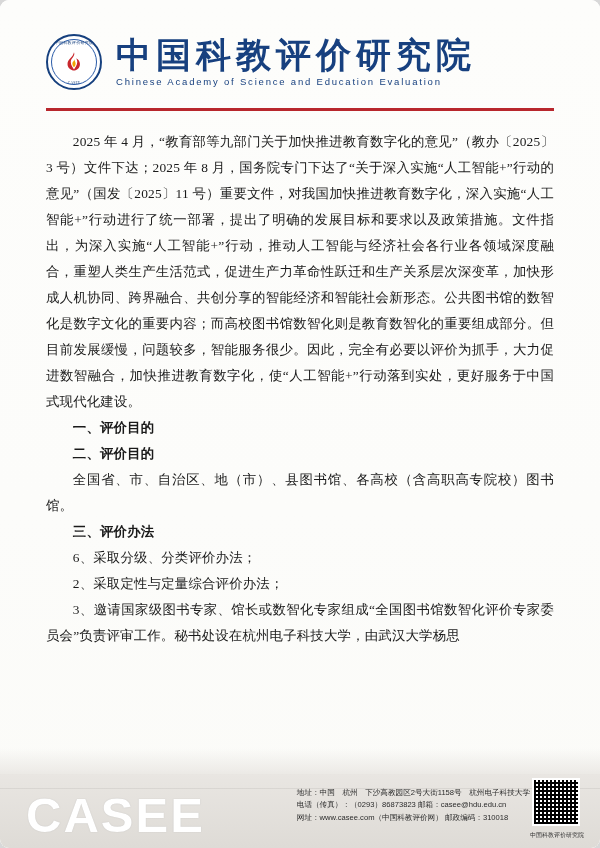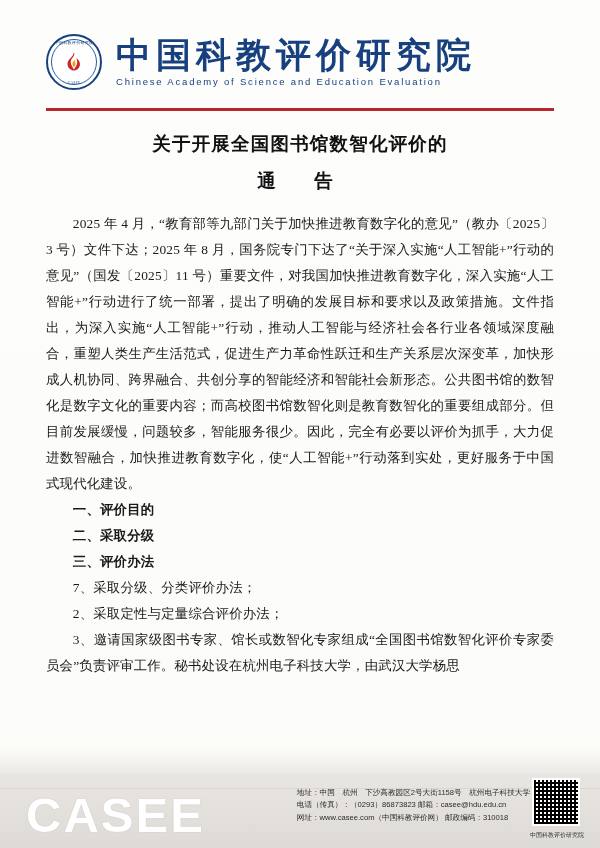--- a/index.html
+++ b/index.html
@@ -10,20 +10,21 @@
   body {
     font-family: "Liberation Serif", serif;
   }
   .page {
     position: relative;
     width: 600px;
     height: 848px;
     background: #ffffff;
     overflow: hidden;
     box-sizing: border-box;
+    border-radius: 9px;
   }
   
   .paper-tint {
     position: absolute;
     inset: 0;
     background: linear-gradient(180deg, #fdfdfb 0%, #fcfcfa 60%, #fbfbf8 100%);
     pointer-events: none;
   }
   .content {
     position: relative;
@@ -245,34 +246,31 @@
         </svg>
         <div class="bottext">CASEE</div>
       </div>
       <div class="title-block">
         <div class="org-cn">中国科教评价研究院</div>
         <div class="org-en">Chinese Academy of Science and Education Evaluation</div>
       </div>
     </div>
     <div class="header-rule"></div>
 
-    <div class="doc-title-wrap">
-      <div class="doc-title-line1">关于开展全国图书馆数智化评价的</div>
-      <div class="doc-title-line2">通　告</div>
-    </div>
 
     <div class="body-text">
       <p class="p-indent">2025 年 4 月，“教育部等九部门关于加快推进教育数字化的意见”（教办〔2025〕3 号）文件下达；2025 年 8 月，国务院专门下达了“关于深入实施“人工智能+”行动的意见”（国发〔2025〕11 号）重要文件，对我国加快推进教育数字化，深入实施“人工智能+”行动进行了统一部署，提出了明确的发展目标和要求以及政策措施。文件指出，为深入实施“人工智能+”行动，推动人工智能与经济社会各行业各领域深度融合，重塑人类生产生活范式，促进生产力革命性跃迁和生产关系层次深变革，加快形成人机协同、跨界融合、共创分享的智能经济和智能社会新形态。公共图书馆的数智化是数字文化的重要内容；而高校图书馆数智化则是教育数智化的重要组成部分。但目前发展缓慢，问题较多，智能服务很少。因此，完全有必要以评价为抓手，大力促进数智融合，加快推进教育数字化，使“人工智能+”行动落到实处，更好服务于中国式现代化建设。</p>
 
       <p class="p-heading">一、评价目的</p>
 
-      <p class="p-heading">二、采取分级</p>
+      <p class="p-heading">二、评价目的</p>
+      <p class="p-indent">全国省、市、自治区、地（市）、县图书馆、各高校（含高职高专院校）图书馆。</p>
 
       <p class="p-heading">三、评价办法</p>
-      <p class="p-indent">7、采取分级、分类评价办法；</p>
+      <p class="p-indent">6、采取分级、分类评价办法；</p>
       <p class="p-indent">2、采取定性与定量综合评价办法；</p>
       <p class="p-indent">3、邀请国家级图书专家、馆长或数智化专家组成“全国图书馆数智化评价专家委员会”负责评审工作。秘书处设在杭州电子科技大学，由武汉大学杨思</p>
     </div>
   </div>
 
   <div class="footer">
     <div class="footer-fade"></div>
     <div class="footer-bar">
       <div class="footer-divider"></div>
     </div>

